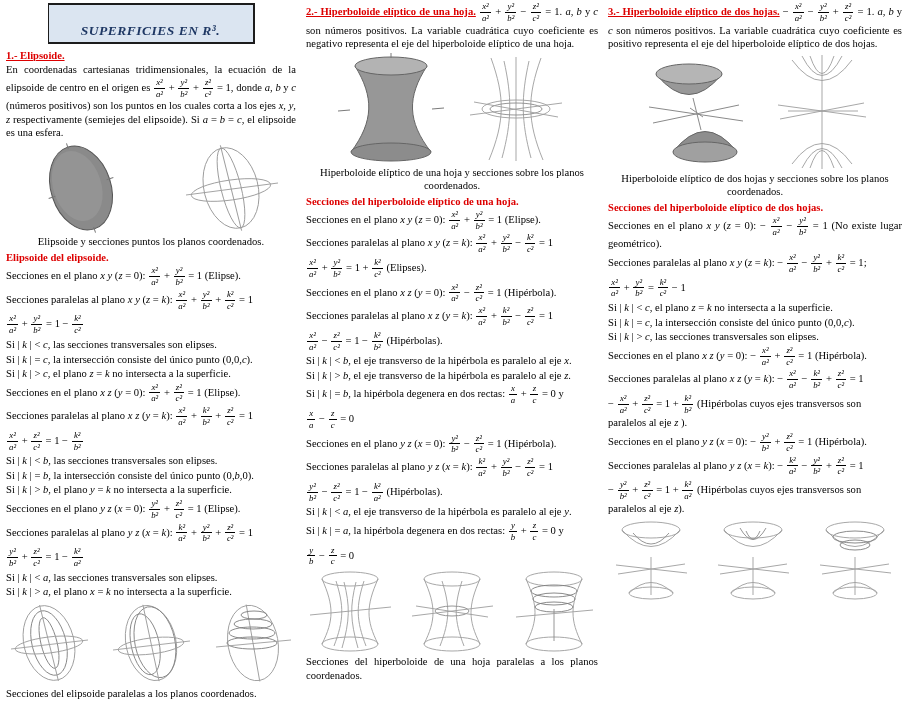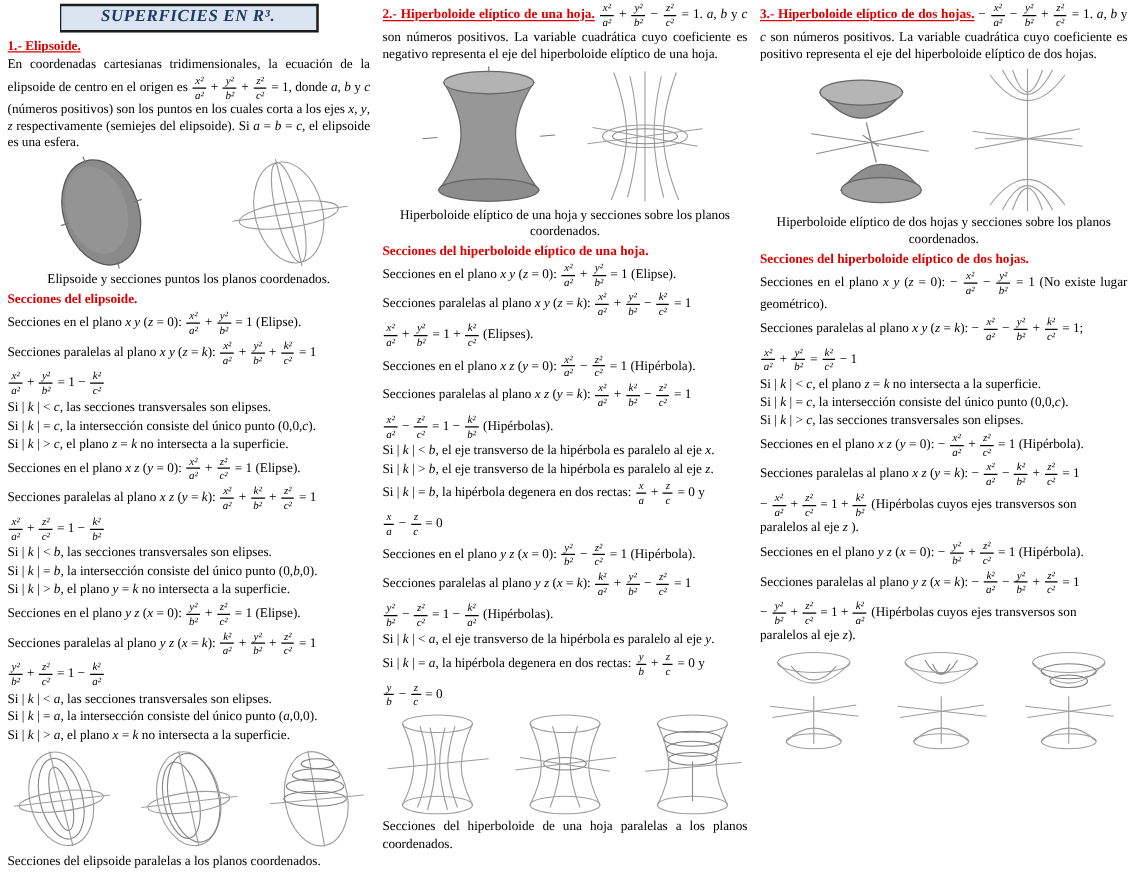--- a/index.html
+++ b/index.html
@@ -4,21 +4,21 @@
 <style>
   html,body{margin:0;padding:0;background:#fff;}
   .page{position:relative;width:907px;height:701px;background:#ffffff;overflow:hidden;
         font-family:"Liberation Serif","DejaVu Serif",serif;font-size:10.6px;color:#000;}
   .col{position:absolute;top:0;height:701px;overflow:hidden;}
   #c1{left:6px;width:290px;}
   #c2{left:306px;width:292px;}
   #c3{left:608px;width:294px;}
   .titlebox{width:204px;margin:3px auto 5px auto;border:2px solid #1c1c1c;border-left-width:1px;
         background:#dbe5f1;color:#1f3864;font-weight:bold;font-style:italic;text-align:center;
-        font-size:13.5px;padding:0 0 3px 0;letter-spacing:0.5px;}
+        font-size:13.5px;padding:18px 0 3px 0;letter-spacing:0.5px;}
   .p{text-align:justify;margin:1px 0;line-height:1.28;}
   .fm{text-align:left;margin:2px 0;line-height:1.28;}
   .pc{text-align:center;margin:1px 6px;line-height:1.22;}
   .h{margin:2px 0 1px 0;line-height:1.25;}
   .red{color:#dd0000;font-weight:bold;text-align:right;}
   .u{text-decoration:underline;}
   i{font-style:italic;}
   .fr{display:inline-block;vertical-align:middle;text-align:center;font-style:italic;
       line-height:1;margin:1px 1px;}
   .fr .n{display:block;border-bottom:1px solid #000;padding:0 2px 1px 2px;font-size:8.8px;}
@@ -51,38 +51,37 @@
                 <ellipse cx="65" cy="46" rx="27" ry="41"></ellipse>
                 <ellipse cx="65" cy="46" rx="10" ry="41"></ellipse>
                 <line x1="65" y1="2" x2="65" y2="90"></line>
               </g>
               <ellipse cx="65" cy="48" rx="40" ry="10" transform="rotate(-8 65 48)"></ellipse>
               <line x1="20" y1="53" x2="112" y2="41"></line>
             </g>
           </svg></span>
       </div>
       <div class="pc"><span>Elipsoide y secciones puntos los planos coordenados.</span></div>
-      <div class="h"><span class="red">Secciones del elipsoide.</span></div>
+      <div class="h"><span class="red">Elipsoide del elipsoide.</span></div>
       <div class="p"><span>Secciones en el plano </span><i>x y</i><span> (</span><i>z</i><span> = 0): </span><span class="fr"><span class="n">x²</span><span class="d">a²</span></span><span> + </span><span class="fr"><span class="n">y²</span><span class="d">b²</span></span><span> = 1 (Elipse).</span></div>
       <div class="p"><span>Secciones paralelas al plano </span><i>x y</i><span> (</span><i>z</i><span> = </span><i>k</i><span>): </span><span class="fr"><span class="n">x²</span><span class="d">a²</span></span><span> + </span><span class="fr"><span class="n">y²</span><span class="d">b²</span></span><span> + </span><span class="fr"><span class="n">k²</span><span class="d">c²</span></span><span> = 1</span></div>
       <div class="fm"><span class="fr"><span class="n">x²</span><span class="d">a²</span></span><span> + </span><span class="fr"><span class="n">y²</span><span class="d">b²</span></span><span> = 1 − </span><span class="fr"><span class="n">k²</span><span class="d">c²</span></span></div>
       <div class="p"><span>Si | </span><i>k</i><span> | &lt; </span><i>c</i><span>, las secciones transversales son elipses.</span></div>
       <div class="p"><span>Si | </span><i>k</i><span> | = </span><i>c</i><span>, la intersección consiste del único punto (0,0,</span><i>c</i><span>).</span></div>
       <div class="p"><span>Si | </span><i>k</i><span> | &gt; </span><i>c</i><span>, el plano </span><i>z</i><span> = </span><i>k</i><span> no intersecta a la superficie.</span></div>
       <div class="p"><span>Secciones en el plano </span><i>x z</i><span> (</span><i>y</i><span> = 0): </span><span class="fr"><span class="n">x²</span><span class="d">a²</span></span><span> + </span><span class="fr"><span class="n">z²</span><span class="d">c²</span></span><span> = 1 (Elipse).</span></div>
       <div class="p"><span>Secciones paralelas al plano </span><i>x z</i><span> (</span><i>y</i><span> = </span><i>k</i><span>): </span><span class="fr"><span class="n">x²</span><span class="d">a²</span></span><span> + </span><span class="fr"><span class="n">k²</span><span class="d">b²</span></span><span> + </span><span class="fr"><span class="n">z²</span><span class="d">c²</span></span><span> = 1</span></div>
       <div class="fm"><span class="fr"><span class="n">x²</span><span class="d">a²</span></span><span> + </span><span class="fr"><span class="n">z²</span><span class="d">c²</span></span><span> = 1 − </span><span class="fr"><span class="n">k²</span><span class="d">b²</span></span></div>
       <div class="p"><span>Si | </span><i>k</i><span> | &lt; </span><i>b</i><span>, las secciones transversales son elipses.</span></div>
       <div class="p"><span>Si | </span><i>k</i><span> | = </span><i>b</i><span>, la intersección consiste del único punto (0,</span><i>b</i><span>,0).</span></div>
       <div class="p"><span>Si | </span><i>k</i><span> | &gt; </span><i>b</i><span>, el plano </span><i>y</i><span> = </span><i>k</i><span> no intersecta a la superficie.</span></div>
       <div class="p"><span>Secciones en el plano </span><i>y z</i><span> (</span><i>x</i><span> = 0): </span><span class="fr"><span class="n">y²</span><span class="d">b²</span></span><span> + </span><span class="fr"><span class="n">z²</span><span class="d">c²</span></span><span> = 1 (Elipse).</span></div>
       <div class="p"><span>Secciones paralelas al plano </span><i>y z</i><span> (</span><i>x</i><span> = </span><i>k</i><span>): </span><span class="fr"><span class="n">k²</span><span class="d">a²</span></span><span> + </span><span class="fr"><span class="n">y²</span><span class="d">b²</span></span><span> + </span><span class="fr"><span class="n">z²</span><span class="d">c²</span></span><span> = 1</span></div>
       <div class="fm"><span class="fr"><span class="n">y²</span><span class="d">b²</span></span><span> + </span><span class="fr"><span class="n">z²</span><span class="d">c²</span></span><span> = 1 − </span><span class="fr"><span class="n">k²</span><span class="d">a²</span></span></div>
       <div class="p"><span>Si | </span><i>k</i><span> | &lt; </span><i>a</i><span>, las secciones transversales son elipses.</span></div>
-      <div class="p"><span>Si | </span><i>k</i><span> | = </span><i>a</i><span>, la intersección consiste del único punto (</span><i>a</i><span>,0,0).</span></div>
       <div class="p"><span>Si | </span><i>k</i><span> | &gt; </span><i>a</i><span>, el plano </span><i>x</i><span> = </span><i>k</i><span> no intersecta a la superficie.</span></div>
       <div class="fig">
         <span><svg width="92" height="84" viewBox="0 0 92 84">
             <g stroke="#9d9d9d" fill="none" stroke-width="0.9">
               <g transform="rotate(-14 46 42)">
                 <ellipse cx="46" cy="42" rx="25" ry="38"></ellipse>
                 <ellipse cx="46" cy="42" rx="17" ry="33" stroke="#868686"></ellipse>
                 <ellipse cx="46" cy="42" rx="8" ry="26" stroke="#868686"></ellipse>
                 <line x1="46" y1="3" x2="46" y2="81"></line>
               </g>

